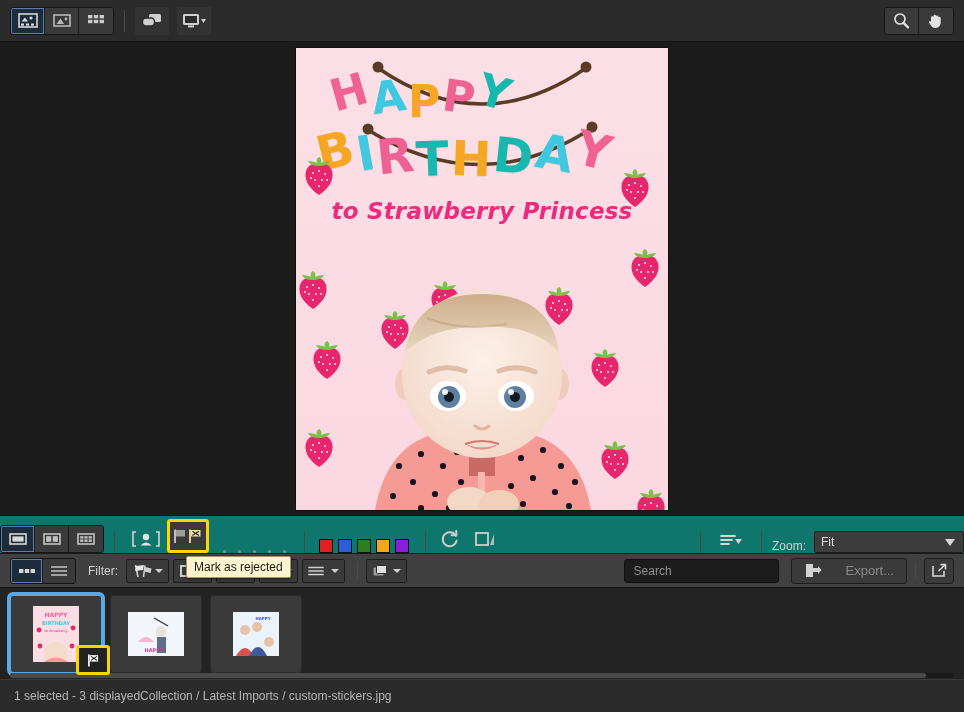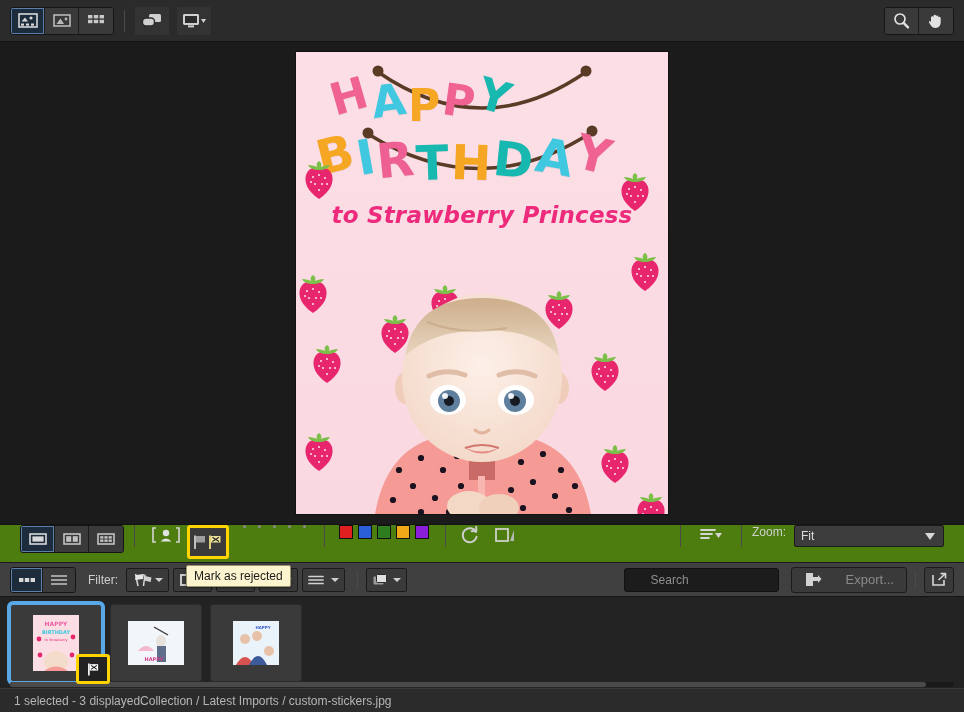--- a/index.html
+++ b/index.html
@@ -55,22 +55,22 @@
     font-family:"DejaVu Sans", sans-serif;font-style:italic;font-weight:bold;
     font-size:23px;color:#ed2a7b;letter-spacing:.2px;
   }
   .berry{position:absolute;width:34px;height:40px;}
   .photo{
     position:absolute;left:50%;transform:translateX(-50%);bottom:0;width:250px;height:250px;
   }
 
   
   .actionbar{
-    height:38px;flex:0 0 38px;background:#4d7c0f;border-top:1px solid #141414;
-    display:flex;align-items:flex-start;padding:0 20px;position:relative;
+    height:38px;flex:0 0 38px;background:#0f766e;border-top:1px solid #141414;
+    display:flex;align-items:flex-end;padding:0 0;position:relative;
   }
   .dots{display:flex;align-items:center;gap:12px;padding:0 14px;}
   .dot{width:3px;height:3px;background:#8d8d8d;border-radius:50%;}
   .swatches{display:flex;align-items:center;gap:5px;padding:0 10px;}
   .sw{width:14px;height:14px;border:1px solid #0f0f0f;}
   .hl-box{
     border:3px solid #ffd400;border-radius:3px;padding:0;
     display:flex;align-items:center;justify-content:center;
     background:#3a3a3a;height:34px;width:42px;
   }
@@ -86,21 +86,21 @@
     display:flex;align-items:center;padding:0 10px;position:relative;
   }
   .flabel{font-size:12px;color:#cfcfcf;margin:0 8px 0 12px;}
   .fbtn{
     height:24px;min-width:34px;background:#3a3a3a;border:1px solid #1b1b1b;border-radius:2px;
     display:flex;align-items:center;justify-content:center;gap:3px;padding:0 5px;margin-right:4px;
   }
   .caret{width:0;height:0;border-left:4px solid transparent;border-right:4px solid transparent;border-top:4px solid #cfcfcf;}
   .searchbox{
     width:155px;height:24px;background:#1c1c1c;border:1px solid #111;border-radius:3px;
-    display:flex;align-items:center;gap:19px;padding:0 7px;color:#9a9a9a;font-size:12px;
+    display:flex;align-items:center;gap:2px;padding:0 7px;color:#9a9a9a;font-size:12px;
   }
   .searchbox input{
     flex:1;background:transparent;border:none;outline:none;color:#cfcfcf;font-size:12px;
     font-family:"Liberation Sans", sans-serif;
   }
   .searchbox input::placeholder{color:#8f8f8f;}
   .exportbtn{
     height:26px;background:#3a3a3a;border:1px solid #1b1b1b;border-radius:3px;
     display:flex;align-items:center;gap:24px;padding:0 12px;color:#8a8a8a;font-size:13px;
   }
@@ -137,21 +137,21 @@
     border-radius:3px;display:flex;align-items:center;justify-content:center;background:#222;z-index:6;
   }
   .scrollbar{
     position:absolute;left:10px;right:10px;bottom:1px;height:5px;background:#1a1a1a;border-radius:3px;
   }
   .scrollbar i{display:block;height:5px;width:97%;background:#4a4a4a;border-radius:3px;}
 
   
   .statusbar{
     flex:0 0 24px;background:#2b2b2b;border-top:1px solid #3a3a3a;
-    display:flex;align-items:center;padding:0 14px;font-size:12px;color:#b6b6b6;
+    display:flex;align-items:center;padding:9px 14px;font-size:12px;color:#b6b6b6;
   }
   .statusbar .crumb{}
 </style>
 </head>
 <body>
 
 <div class="app">
 
   <div class="topbar">
 

